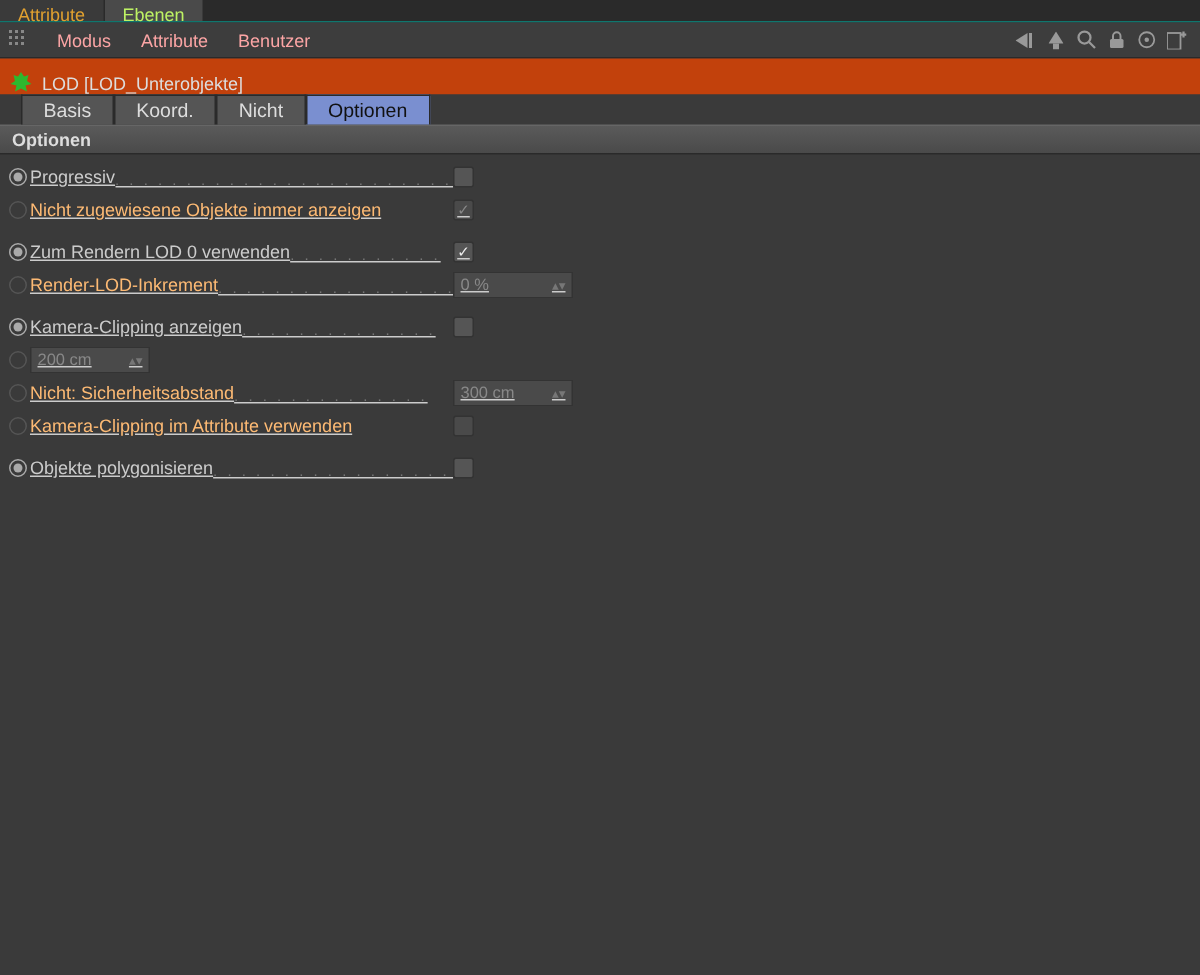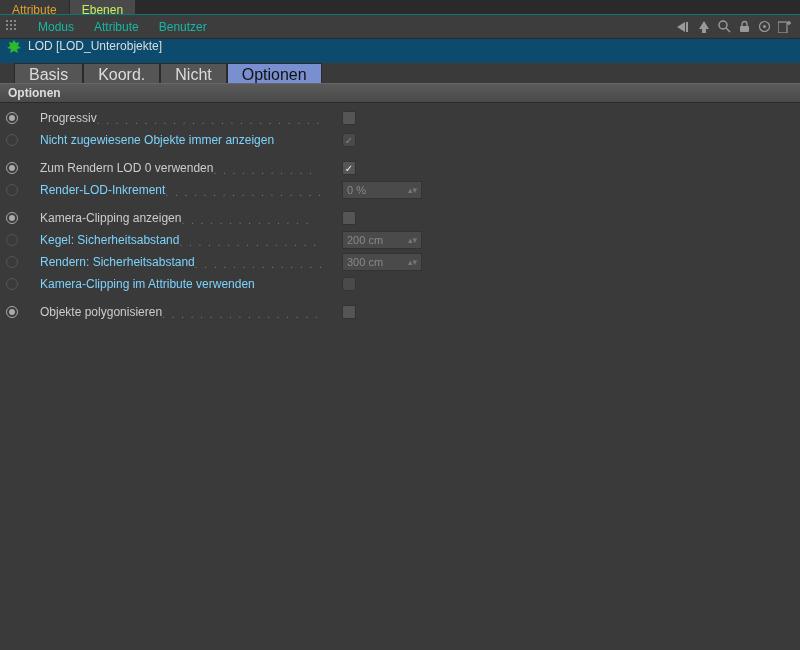--- a/index.html
+++ b/index.html
@@ -7,46 +7,46 @@
 
   
   .top-tabs { display: flex; background: #2a2a2a; height: 15px; border-bottom: 1px solid #0f766e; }
   .top-tab { padding: 3px 12px; background: #4a4a4a; color: #bef264; border-right: 1px solid #2a2a2a; cursor: pointer; }
   .top-tab.active { background: #3a3a3a; color: #e0a030; }
 
   
   .menu-bar { display: flex; align-items: center; background: #3d3d3d; height: 24px; padding: 0 6px; border-bottom: 1px solid #2a2a2a; }
   .menu-grip { width: 14px; height: 14px; margin-right: 8px; display: grid; grid-template-columns: repeat(3,2px); grid-template-rows: repeat(3,2px); gap: 2px; }
   .menu-grip span { background: #888; width: 2px; height: 2px; }
-  .menu-item { padding: 0 10px; color: #14b8a6; cursor: pointer; }
+  .menu-item { padding: 0 10px; color: #fca5a5; cursor: pointer; }
   .menu-spacer { flex: 1; }
   .menu-icon { width: 20px; height: 20px; display: flex; align-items: center; justify-content: center; color: #999; font-size: 13px; cursor: pointer; }
 
   
-  .obj-header { display: flex; align-items: flex-start; height: 24px; padding: 0 6px; background: #0c4a6e; }
+  .obj-header { display: flex; align-items: flex-end; height: 24px; padding: 0 6px; background: #c2410c; }
   .obj-icon { width: 16px; height: 16px; margin-right: 6px; }
   .obj-icon svg { width: 16px; height: 16px; }
   .obj-name { color: #ddd; font-size: 12px; }
 
   
   .sub-tabs { display: flex; background: #3a3a3a; height: 20px; padding: 0 6px 0 14px; gap: 0; }
-  .sub-tab { padding: 2px 14px; background: #555; color: #ddd; border: 1px solid #2a2a2a; border-bottom: none; cursor: pointer; font-size: 16px; }
+  .sub-tab { padding: 2px 14px; background: #555; color: #ddd; border: 1px solid #2a2a2a; border-bottom: none; cursor: pointer; font-size: 13px; }
   .sub-tab.active { background: #7a8fd0; color: #111; }
 
   
   .section-hdr { background: linear-gradient(#5a5a5a,#4a4a4a); color: #ddd; font-weight: bold; padding: 2px 8px; border-top: 1px solid #666; border-bottom: 1px solid #2a2a2a; }
 
   
   .rows { padding: 4px 8px 4px 4px; }
-  .row { display: flex; align-items: center; height: 22px; gap: 20px; }
+  .row { display: flex; align-items: center; height: 22px; gap: 0; text-decoration: underline; }
   .radio { width: 12px; height: 12px; border-radius: 50%; border: 1px solid #aaa; background: #3a3a3a; flex-shrink: 0; position: relative; margin: 0 2px; }
   .radio.on::after { content:""; position:absolute; inset:2px; border-radius:50%; background:#aaa; }
   .radio.off { border-color: #555; }
   .lbl { flex-shrink: 0; color: #ccc; }
-  .lbl.dim { color: #7dd3fc; }
+  .lbl.dim { color: #fdba74; }
   .dots { flex: 0 0 auto; overflow: hidden; color: #777; letter-spacing: 2px; white-space: nowrap; font-size: 10px; position: relative; top: 2px; }
   .chk { width: 14px; height: 14px; background: #555; border: 1px solid #333; border-radius: 2px; display: flex; align-items: center; justify-content: center; color: #eee; font-size: 10px; flex-shrink: 0; }
   .chk.dim { background: #4a4a4a; color: #888; }
   .numfield { display: flex; align-items: center; background: #4a4a4a; border: 1px solid #333; height: 18px; width: 80px; padding: 0 4px; color: #888; font-size: 11px; }
   .numfield .spin { margin-left: auto; color: #777; font-size: 9px; display: flex; flex-direction: column; line-height: 5px; }
 
   .label-col { width: 282px; display: flex; align-items: center; }
   .label-col .lbl { white-space: nowrap; }
   .label-col .dots { flex: 1; }
 
@@ -182,34 +182,30 @@
     <span class="radio on"></span>
     <span class="label-col">
       <span class="lbl">Kamera-Clipping anzeigen</span>
       <span class="dots">. . . . . . . . . . . . . .</span>
     </span>
     <span class="chk"></span>
   </div>
 
   <div class="row">
     <span class="radio off"></span>
-    <span class="label-col">
-      <span class="lbl dim">Kegel: Sicherheitsabstand</span>
-      <span class="dots">. . . . . . . . . . . . . . .</span>
-    </span>
     <span class="numfield">
       <span>200 cm</span>
       <span class="spin">▴▾</span>
     </span>
   </div>
 
   <div class="row">
     <span class="radio off"></span>
     <span class="label-col">
-      <span class="lbl dim">Rendern: Sicherheitsabstand</span>
+      <span class="lbl dim">Nicht: Sicherheitsabstand</span>
       <span class="dots">. . . . . . . . . . . . . .</span>
     </span>
     <span class="numfield">
       <span>300 cm</span>
       <span class="spin">▴▾</span>
     </span>
   </div>
 
   <div class="row">
     <span class="radio off"></span>

